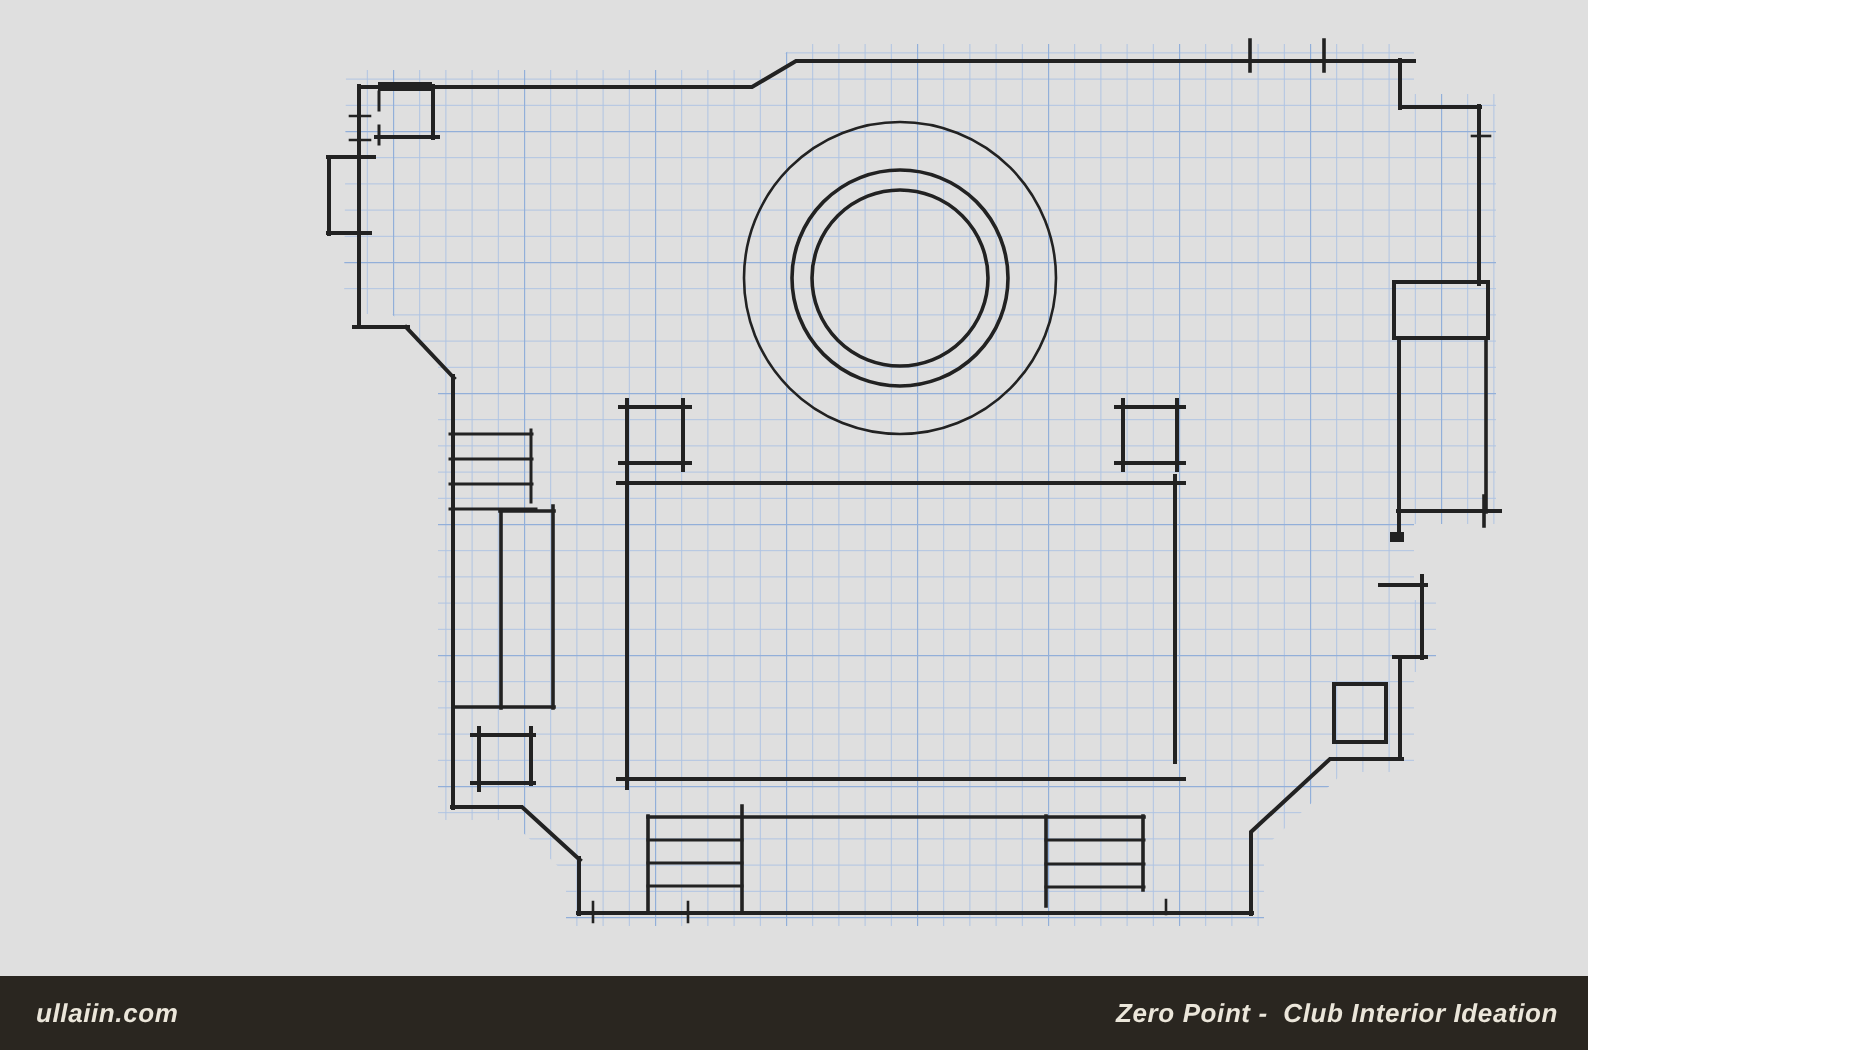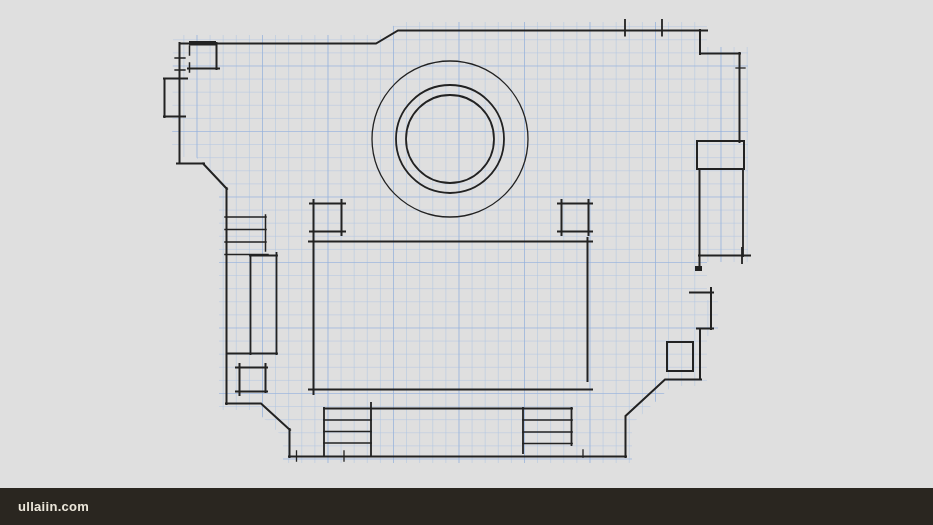--- a/index.html
+++ b/index.html
@@ -7,23 +7,24 @@
     --line:#222222;
     --grid:#a6bfe3;
     --grid-strong:#8fadd9;
     --footer-bg:#2a2620;
     --footer-text:#ebe6da;
   }
   *{margin:0;padding:0;box-sizing:border-box;}
   body{font-family:"Liberation Sans", sans-serif;}
   .stage{
     position:relative;
-    width:933px;height:525px;
+    width:794px;height:525px;
     background:var(--bg);
     overflow:hidden;
+    font-style:italic;
   }
   .plan-svg{position:absolute;top:0;left:0;}
   
   .w{stroke:var(--line);fill:none;stroke-linecap:square;}
   .w13{stroke-width:1.3px;}
   .w15{stroke-width:1.5px;}
   .w18{stroke-width:1.8px;}
   .w2{stroke-width:2px;}
   .fill-dark{fill:var(--line);stroke:none;}
   .gmin-line{stroke:var(--grid);stroke-width:1;fill:none;opacity:.85;}
@@ -140,14 +141,15 @@
       <rect class="w w2" x="697" y="141" width="47" height="28"></rect>
     </g>
 
     <g>
       <rect class="w w2" x="667" y="342" width="26" height="29"></rect>
     </g>
   </svg>
 
   <div class="footer">
     <span>ullaiin.com</span>
+    <span>Zero Point -  Club Interior Ideation</span>
   </div>
 </div>
 
 </body></html>

